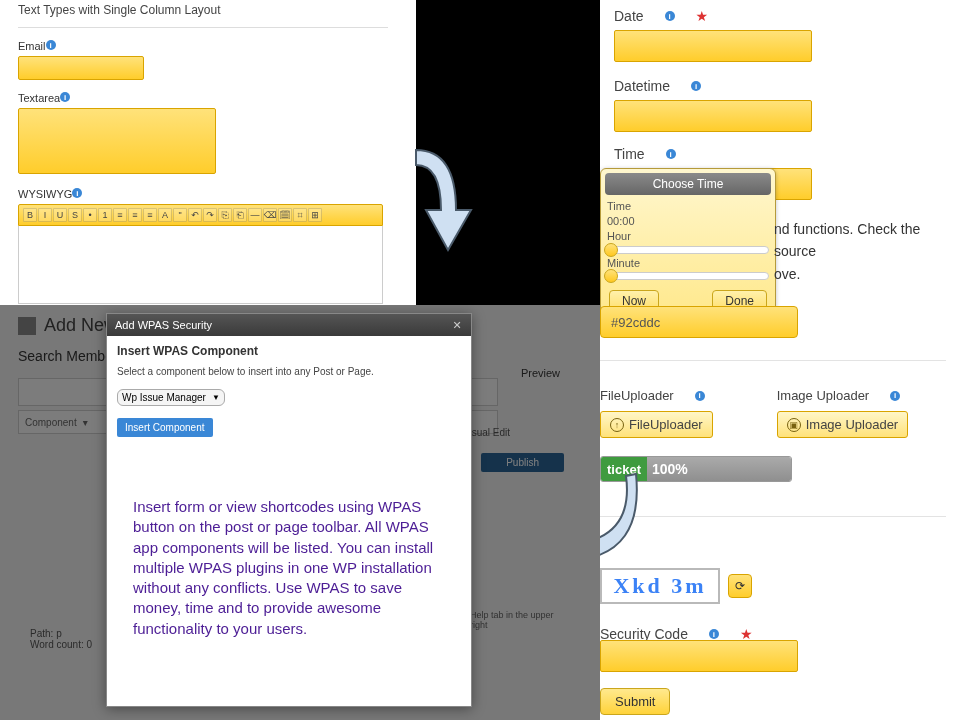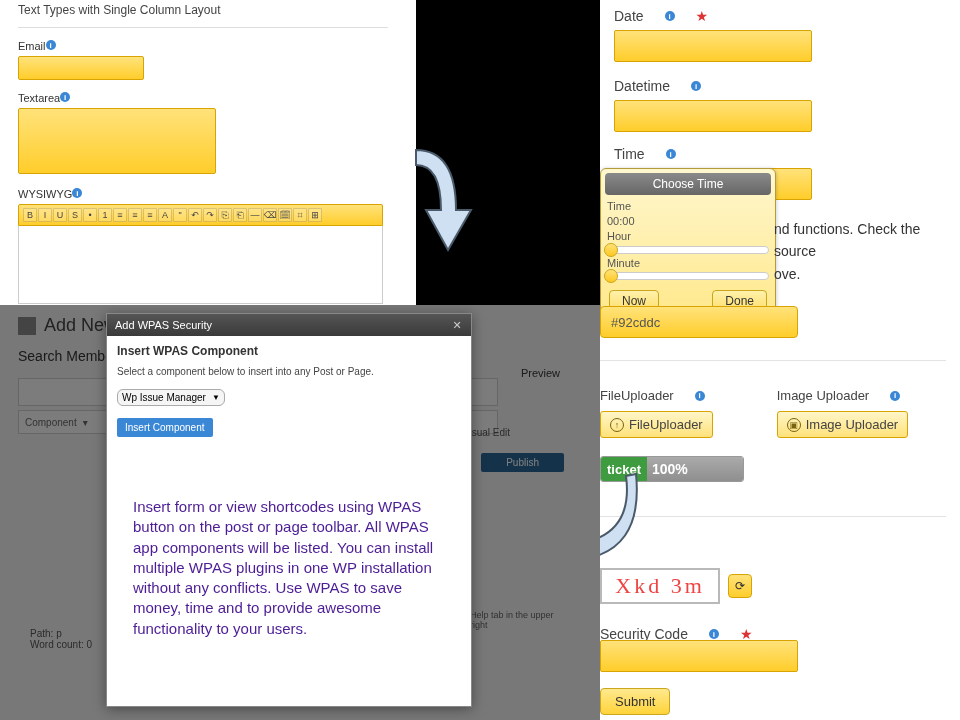--- a/index.html
+++ b/index.html
@@ -52,28 +52,28 @@
 .slider .knob{position:absolute;left:-4px;top:-4px;width:14px;height:14px;border-radius:50%;background:linear-gradient(#ffe27a,#ffc81f);border:1px solid #caa61c}
 .tp-btns{display:flex;justify-content:space-between;padding:8px 8px 0 8px}
 .tp-b{padding:3px 12px;font-size:12px;border:1px solid #caa61c;border-radius:4px;background:linear-gradient(#fff1ab,#ffdf6c);cursor:pointer}
 .src-txt{position:absolute;left:174px;top:218px;font-size:14px;color:#333;line-height:1.6}
 .color-sw{position:absolute;left:0;top:306px;width:198px;height:32px;background:linear-gradient(#ffe27a,#ffcd2b);border:1px solid #d9a400;border-radius:4px;display:flex;align-items:center;padding:0 10px;font-size:13px;color:#555}
 .hr1{position:absolute;left:0;top:360px;width:346px;height:1px;background:#e3e3e3}
 .upl-row{position:absolute;left:0;top:388px;display:flex;gap:64px}
 .upl-col .rlbl{margin:0 0 8px 0;font-size:13px}
 .upl-btn{display:inline-flex;align-items:center;gap:5px;border:1px solid #d9a400;border-radius:3px;background:linear-gradient(#fff6c8,#ffe27a);padding:5px 9px;font-size:13px;color:#444;cursor:pointer}
 .upl-ic{width:14px;height:14px;border:1.5px solid #786210;border-radius:50%;position:relative;display:flex;align-items:center;justify-content:center;font-size:9px;color:#786210}
-.prog{position:absolute;left:0;top:456px;display:flex;align-items:center;border:1px solid #999;border-radius:3px;overflow:hidden;width:144px;height:26px}
+.prog{position:absolute;left:0;top:456px;display:flex;align-items:center;border:1px solid #999;border-radius:3px;overflow:hidden;width:192px;height:26px}
 .prog .tk{background:#3f9b3f;color:#fff;font-size:13px;font-weight:bold;padding:0 6px;height:100%;display:flex;align-items:center}
 .prog .pc{background:linear-gradient(#aaa,#8f8f8f);color:#fff;font-size:14px;font-weight:bold;flex:1;height:100%;display:flex;align-items:center;padding-left:5px}
 .arrow2{position:absolute;left:-84px;top:466px;width:126px;height:122px;z-index:5}
 .arrow2 svg{width:100%;height:100%}
 .hr2{position:absolute;left:0;top:516px;width:346px;height:1px;background:#e3e3e3}
 .captcha{position:absolute;left:0;top:568px;display:flex;align-items:center;gap:8px}
-.cap-box{width:120px;height:36px;border:2px solid #b9b9b9;background:#fff;display:flex;align-items:center;justify-content:center;font-family:Georgia,serif;font-size:22px;font-weight:normal;letter-spacing:3px;color:#ef4444}
+.cap-box{width:120px;height:36px;border:2px solid #b9b9b9;background:#fff;display:flex;align-items:center;justify-content:center;font-family:Georgia,serif;font-size:22px;font-weight:bold;letter-spacing:3px;color:#3b82f6}
 .cap-ref{width:24px;height:24px;border:1px solid #d9a400;border-radius:4px;background:linear-gradient(#ffe27a,#ffcd2b);display:flex;align-items:center;justify-content:center;font-size:12px;cursor:pointer}
 .sec-lbl{position:absolute;left:0;top:618px}
 .sec-in{position:absolute;left:0;top:640px}
 .submit{position:absolute;left:0;top:688px;padding:5px 14px;font-size:13px;border:1px solid #caa61c;border-radius:4px;background:linear-gradient(#ffe98e,#ffd33a);cursor:pointer}
 </style>
 </head>
 <body>
 
 <div class="layout">
 

